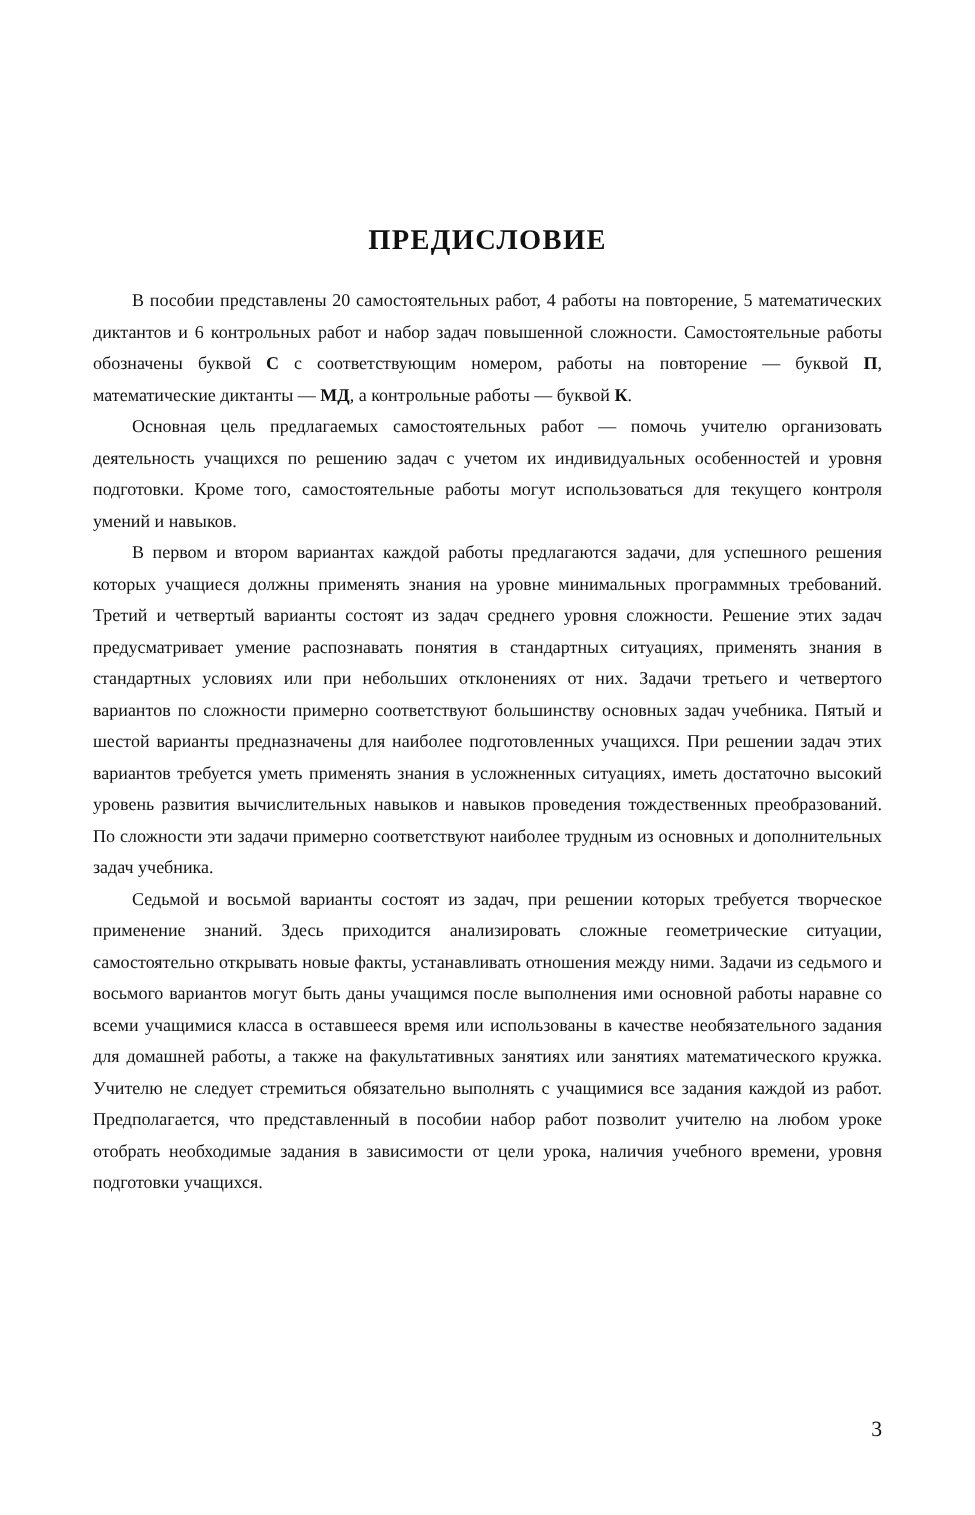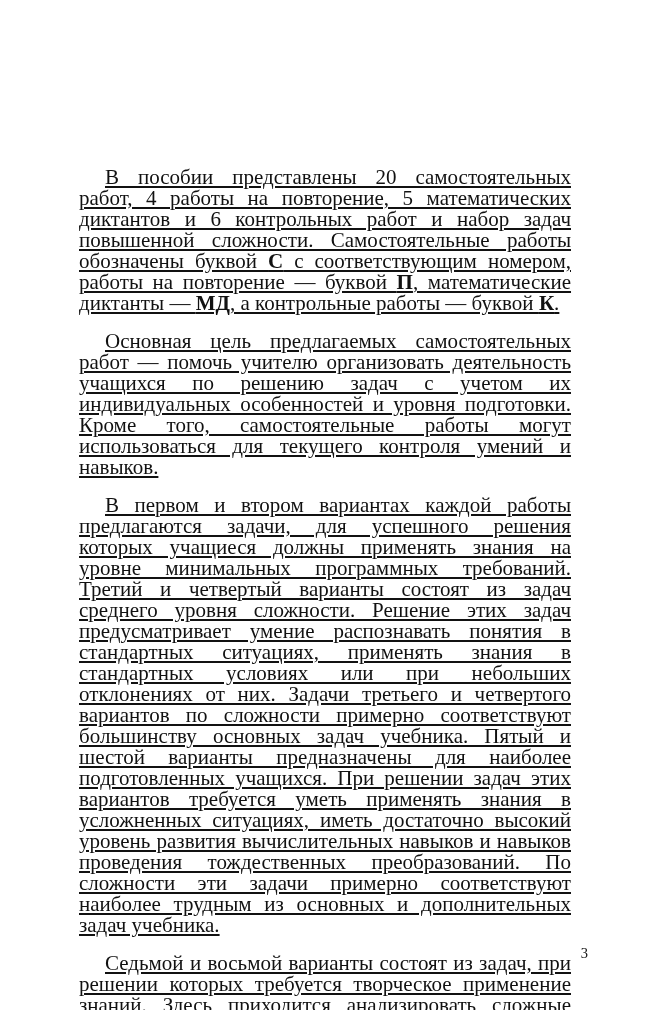--- a/index.html
+++ b/index.html
@@ -23,46 +23,46 @@
   }
   .doc-title {
     text-align: center;
     font-size: 19px;
     font-weight: bold;
     letter-spacing: 0.9px;
     margin: 0 0 18px 0;
     font-family: "Liberation Serif", serif;
   }
   .body-text p {
-    margin: 17px;
+    margin: 0;
     text-align: justify;
     text-indent: 26px;
-    font-size: 21px;
+    font-size: 12px;
     line-height: 21.0px;
     font-family: "Liberation Serif", serif;
     hyphens: manual;
-    text-decoration: underline;
   }
   .body-text p + p {
     margin-top: 0px;
   }
   .page-number {
     position: absolute;
     right: 62px;
     bottom: 48px;
     font-size: 14.5px;
     font-family: "Liberation Serif", serif;
   }
   b.bold-letter { font-weight: bold; }
 </style>
 </head>
 <body>
 
 <div class="page">
 
+  <h1 class="doc-title">ПРЕДИСЛОВИЕ</h1>
 
   <div class="body-text">
     <p>В пособии представлены 20 самостоятельных работ, 4 работы на повторение, 5 математических диктантов и 6 контрольных работ и набор задач повышенной сложности. Самостоятельные работы обозначены буквой <b class="bold-letter">С</b> с соответствующим номером, работы на повторение — буквой <b class="bold-letter">П</b>, математические диктанты — <b class="bold-letter">МД</b>, а контрольные работы — буквой <b class="bold-letter">К</b>.</p>
     <p>Основная цель предлагаемых самостоятельных работ — помочь учителю организовать деятельность учащихся по решению задач с учетом их индивидуальных особенностей и уровня подготовки. Кроме того, самостоятельные работы могут использоваться для текущего контроля умений и навыков.</p>
     <p>В первом и втором вариантах каждой работы предлагаются задачи, для успешного решения которых учащиеся должны применять знания на уровне минимальных программных требований. Третий и четвертый варианты состоят из задач среднего уровня сложности. Решение этих задач предусматривает умение распознавать понятия в стандартных ситуациях, применять знания в стандартных условиях или при небольших отклонениях от них. Задачи третьего и четвертого вариантов по сложности примерно соответствуют большинству основных задач учебника. Пятый и шестой варианты предназначены для наиболее подготовленных учащихся. При решении задач этих вариантов требуется уметь применять знания в усложненных ситуациях, иметь достаточно высокий уровень развития вычислительных навыков и навыков проведения тождественных преобразований. По сложности эти задачи примерно соответствуют наиболее трудным из основных и дополнительных задач учебника.</p>
     <p>Седьмой и восьмой варианты состоят из задач, при решении которых требуется творческое применение знаний. Здесь приходится анализировать сложные геометрические ситуации, самостоятельно открывать новые факты, устанавливать отношения между ними. Задачи из седьмого и восьмого вариантов могут быть даны учащимся после выполнения ими основной работы наравне со всеми учащимися класса в оставшееся время или использованы в качестве необязательного задания для домашней работы, а также на факультативных занятиях или занятиях математического кружка. Учителю не следует стремиться обязательно выполнять с учащимися все задания каждой из работ. Предполагается, что представленный в пособии набор работ позволит учителю на любом уроке отобрать необходимые задания в зависимости от цели урока, наличия учебного времени, уровня подготовки учащихся.</p>
   </div>
 
   <div class="page-number">3</div>
 

